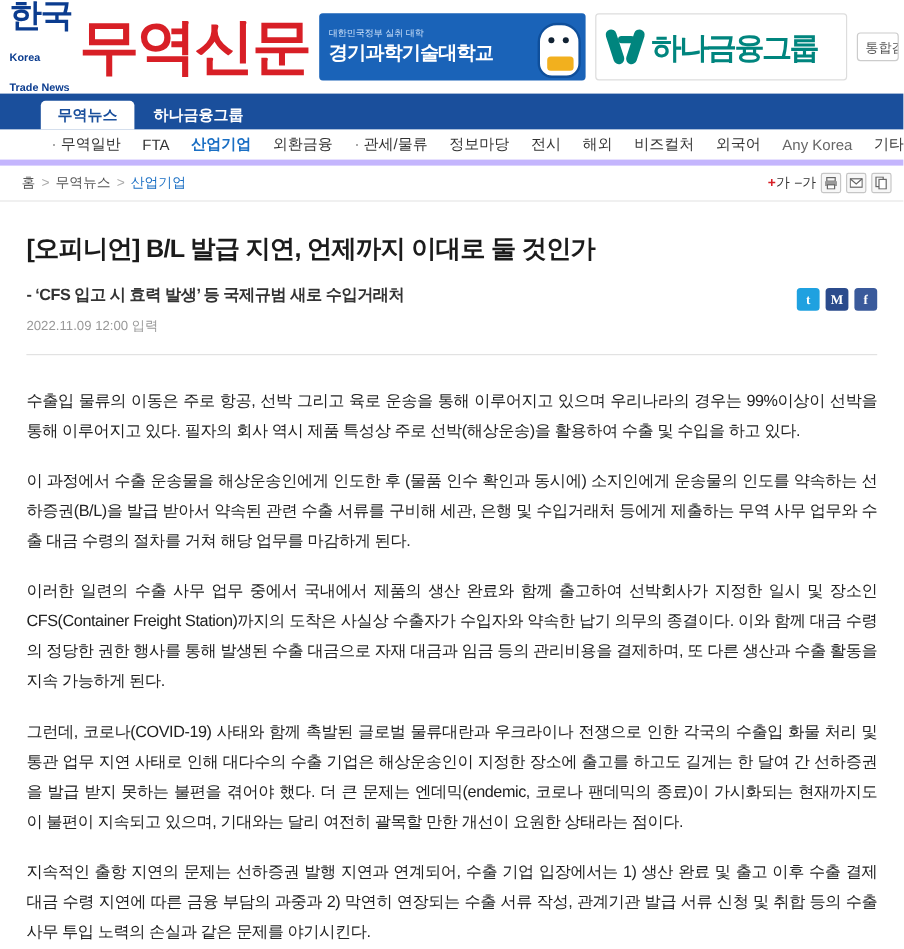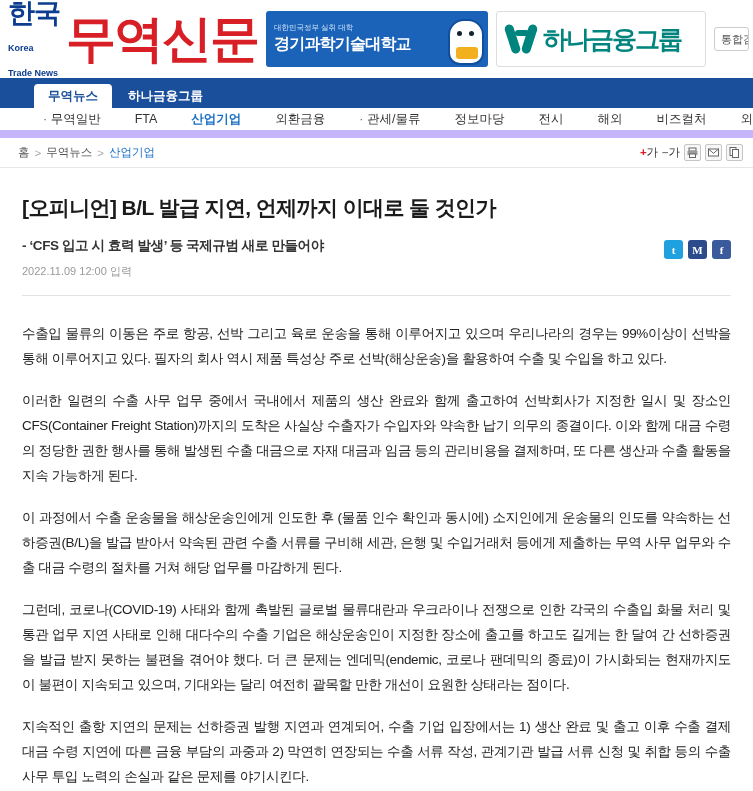--- a/index.html
+++ b/index.html
@@ -158,29 +158,29 @@
     padding: 5px 14px 4px;
     border-radius: 4px 4px 0 0;
     line-height: 1.2;
   }
   .nav-tab.alt {
     background: transparent;
     color: #ffffff;
     font-weight: bold;
   }
   .nav-sub {
-    border-bottom: 8px solid #c4b5fd;
+    border-bottom: 5px solid #c4b5fd;
     background: #fff;
     height: 30px;
     display: flex;
     align-items: center;
     padding-left: 34px;
     font-size: 12.5px;
     color: #333;
-    gap: 16px;
+    gap: 0px;
   }
   .nav-sub .item { padding: 0 9px; white-space: nowrap; }
   .nav-sub .item.dot:before { content: "· "; color: #666; }
   .nav-sub .item.active { color: #1a6fc4; font-weight: bold; }
   .nav-sub .item.gray { color: #666; }
 
   
   .crumb-row {
     display: flex;
     align-items: center;
@@ -345,31 +345,31 @@
       <svg width="11" height="11" viewBox="0 0 11 11">
           <rect x="1" y="0.5" width="6" height="8" fill="#fff" stroke="#666"></rect>
           <rect x="3.5" y="2.5" width="6" height="8" fill="#fff" stroke="#666"></rect>
         </svg>
     </span>
   </div>
 </div>
 
 <div class="article">
   <h1 class="title">[오피니언] B/L 발급 지연, 언제까지 이대로 둘 것인가</h1>
-  <div class="subtitle">- ‘CFS 입고 시 효력 발생’ 등 국제규범 새로 만들어야</div>
+  <div class="subtitle">- ‘CFS 입고 시 효력 발생’ 등 국제규범 새로 수입거래처</div>
   <div class="dateline">2022.11.09 12:00 입력</div>
 
   <div class="sns">
     <span class="tw">t</span>
     <span class="me">M</span>
     <span class="fb">f</span>
   </div>
 
   <div class="rule"></div>
 
   <div class="body-text">
     <p>수출입 물류의 이동은 주로 항공, 선박 그리고 육로 운송을 통해 이루어지고 있으며 우리나라의 경우는 99%이상이 선박을 통해 이루어지고 있다. 필자의 회사 역시 제품 특성상 주로 선박(해상운송)을 활용하여 수출 및 수입을 하고 있다.</p>
+    <p>이 과정에서 수출 운송물을 해상운송인에게 인도한 후 (물품 인수 확인과 동시에) 소지인에게 운송물의 인도를 약속하는 선하증권(B/L)을 발급 받아서 약속된 관련 수출 서류를 구비해 세관, 은행 및 수입거래처 등에게 제출하는 무역 사무 업무와 수출 대금 수령의 절차를 거쳐 해당 업무를 마감하게 된다.</p>
     <p>이러한 일련의 수출 사무 업무 중에서 국내에서 제품의 생산 완료와 함께 출고하여 선박회사가 지정한 일시 및 장소인 CFS(Container Freight Station)까지의 도착은 사실상 수출자가 수입자와 약속한 납기 의무의 종결이다. 이와 함께 대금 수령의 정당한 권한 행사를 통해 발생된 수출 대금으로 자재 대금과 임금 등의 관리비용을 결제하며, 또 다른 생산과 수출 활동을 지속 가능하게 된다.</p>
-    <p>이 과정에서 수출 운송물을 해상운송인에게 인도한 후 (물품 인수 확인과 동시에) 소지인에게 운송물의 인도를 약속하는 선하증권(B/L)을 발급 받아서 약속된 관련 수출 서류를 구비해 세관, 은행 및 수입거래처 등에게 제출하는 무역 사무 업무와 수출 대금 수령의 절차를 거쳐 해당 업무를 마감하게 된다.</p>
     <p>그런데, 코로나(COVID-19) 사태와 함께 촉발된 글로벌 물류대란과 우크라이나 전쟁으로 인한 각국의 수출입 화물 처리 및 통관 업무 지연 사태로 인해 대다수의 수출 기업은 해상운송인이 지정한 장소에 출고를 하고도 길게는 한 달여 간 선하증권을 발급 받지 못하는 불편을 겪어야 했다. 더 큰 문제는 엔데믹(endemic, 코로나 팬데믹의 종료)이 가시화되는 현재까지도 이 불편이 지속되고 있으며, 기대와는 달리 여전히 괄목할 만한 개선이 요원한 상태라는 점이다.</p>
     <p>지속적인 출항 지연의 문제는 선하증권 발행 지연과 연계되어, 수출 기업 입장에서는 1) 생산 완료 및 출고 이후 수출 결제 대금 수령 지연에 따른 금융 부담의 과중과 2) 막연히 연장되는 수출 서류 작성, 관계기관 발급 서류 신청 및 취합 등의 수출 사무 투입 노력의 손실과 같은 문제를 야기시킨다.</p>
   </div>
 </div>
 
 </body></html>

